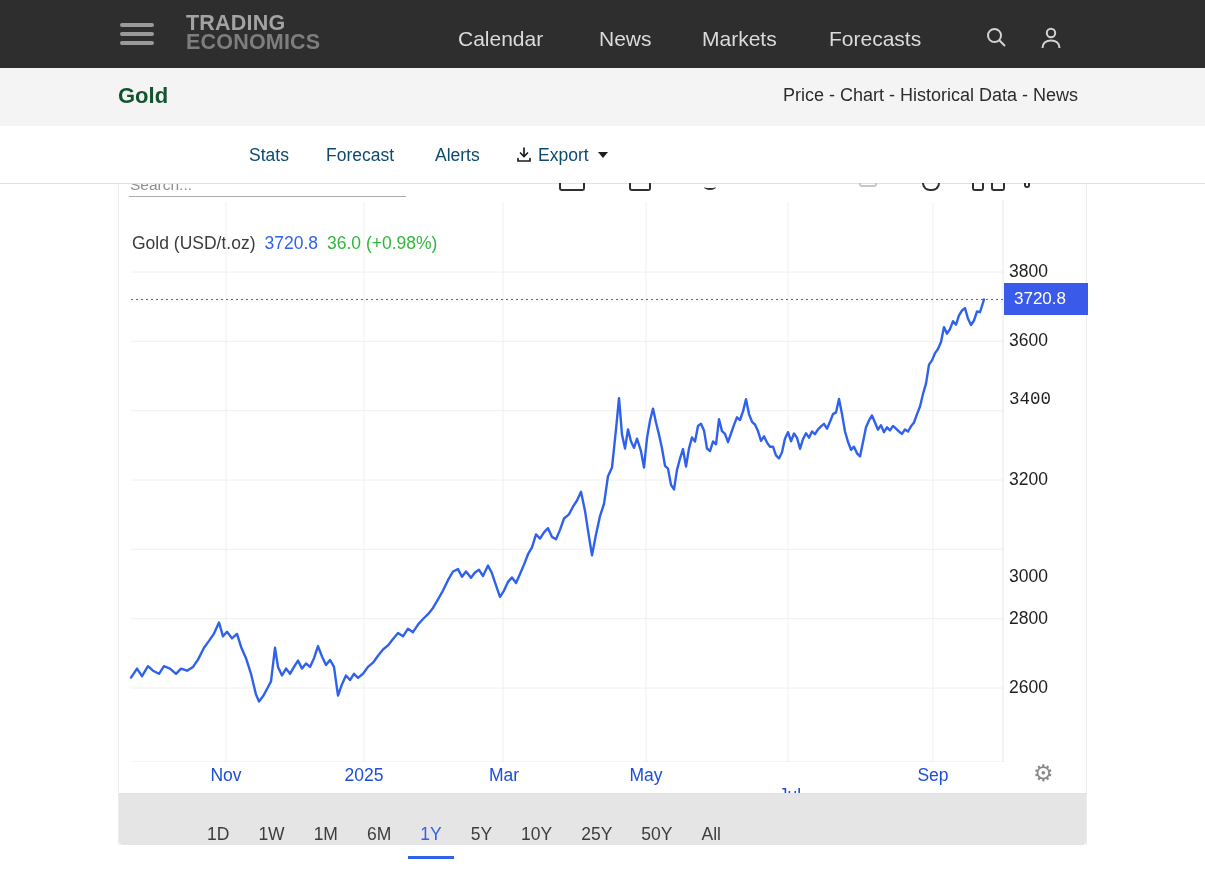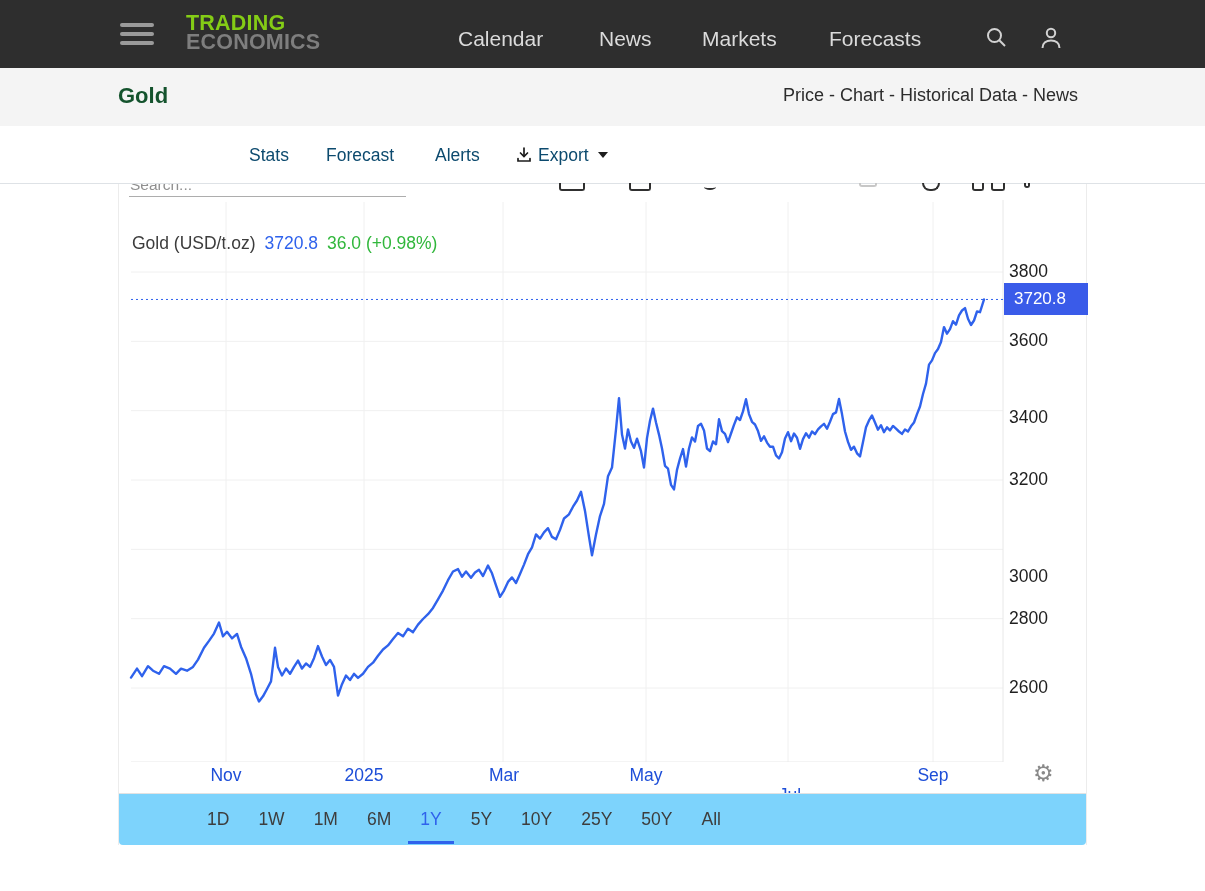--- a/index.html
+++ b/index.html
@@ -3,21 +3,21 @@
 <meta charset="utf-8">
 <style>
   *{margin:0;padding:0;box-sizing:border-box}
   html,body{width:1205px;height:891px;background:#fff;font-family:"Liberation Sans",sans-serif;overflow:hidden;position:relative}
 
   
   .header{position:absolute;left:0;top:0;width:1205px;height:68px;background:#2e2e2e}
   .burger{position:absolute;left:120px;top:23px;width:34px;height:24px;cursor:pointer}
   .burger i{display:block;height:4px;background:#9a9a9a;border-radius:2px;margin-bottom:5px}
   .logo{position:absolute;left:186px;top:14px;font-weight:bold;font-size:21.5px;line-height:19px;letter-spacing:.2px;cursor:pointer}
-  .logo .l1{color:#84cc16}.logo .l2{color:#7e7e7e}
+  .logo .l1{color:#a3a3a3}.logo .l2{color:#7e7e7e}
   .nav-item{position:absolute;top:27px;font-size:21px;color:#dbdbdb;cursor:pointer}
   .nav-calendar{left:458px}.nav-news{left:599px}.nav-markets{left:702px}.nav-forecasts{left:829px}
   .hicon{position:absolute;top:25px;cursor:pointer}
   .hicon-search{left:984px}.hicon-user{left:1038px}
 
   
   .subheader{position:absolute;left:0;top:68px;width:1205px;height:58px;background:#f4f4f4}
   .page-title{position:absolute;left:118px;top:15px;font-size:22px;font-weight:bold;color:#14532d}
   .sublinks{position:absolute;right:127px;top:17px;font-size:18px;color:#2c2c2c;cursor:pointer}
 
@@ -47,23 +47,23 @@
   .legend .lt{color:#3c3c3c}
   #plot{position:absolute;left:0;top:16px}
   .ylab{position:absolute;left:890px;font-size:17.5px;color:#1f1f1f}
   .badge{position:absolute;left:885px;width:84px;height:32px;color:#fff;font-size:17px;
     display:flex;align-items:center;padding-left:10px}
   .xaxis{position:absolute;left:0;top:579px;width:969px;height:30px}
   .xlab{position:absolute;top:2px;transform:translateX(-50%);font-size:17.5px;color:#1d4ed8}
   .gear{position:absolute;left:914px;top:576px;font-size:23px;color:#8a8a8a;cursor:pointer}
 
   
-  .footer{position:absolute;left:0;bottom:0;width:100%;height:52px;background:#7dd3fc;
+  .footer{position:absolute;left:0;bottom:0;width:100%;height:52px;background:#e5e5e5;
     border-top:1px solid #e2e2e2;border-radius:0 0 4px 4px;
-    display:flex;align-items:center;padding-left:88px;gap:29px}
+    display:flex;align-items:flex-end;padding-left:88px;gap:29px}
   .period{font-size:17.5px;color:#3d3d3d;cursor:pointer;position:relative}
   .period.active{color:var(--accent)}
   .period.active::after{content:"";position:absolute;left:-12px;right:-12px;bottom:-14px;height:3px;background:var(--accent)}
 </style>
 </head>
 <body>
 
 <div class="header">
   <div class="burger">
       <i></i>
@@ -175,18 +175,18 @@
     <span class="period">6M</span>
     <span class="period active">1Y</span>
     <span class="period">5Y</span>
     <span class="period">10Y</span>
     <span class="period">25Y</span>
     <span class="period">50Y</span>
     <span class="period">All</span>
   </div>
 <div class="ylab" style="top: 77px;">3800</div>
     <div class="ylab" style="top: 146.333px;">3600</div>
-    <div class="ylab" style="top: 223px;">3400</div>
+    <div class="ylab" style="top: 205px; font-family: Liberation Mono, monospace;">3400</div>
     <div class="ylab" style="top: 285px;">3200</div>
     <div class="ylab" style="top: 354.334px; margin-top: 28px;">3000</div>
     <div class="ylab" style="top: 423.667px;">2800</div>
     <div class="ylab" style="top: 493px;">2600</div>
   </div>
 
 </body></html>

